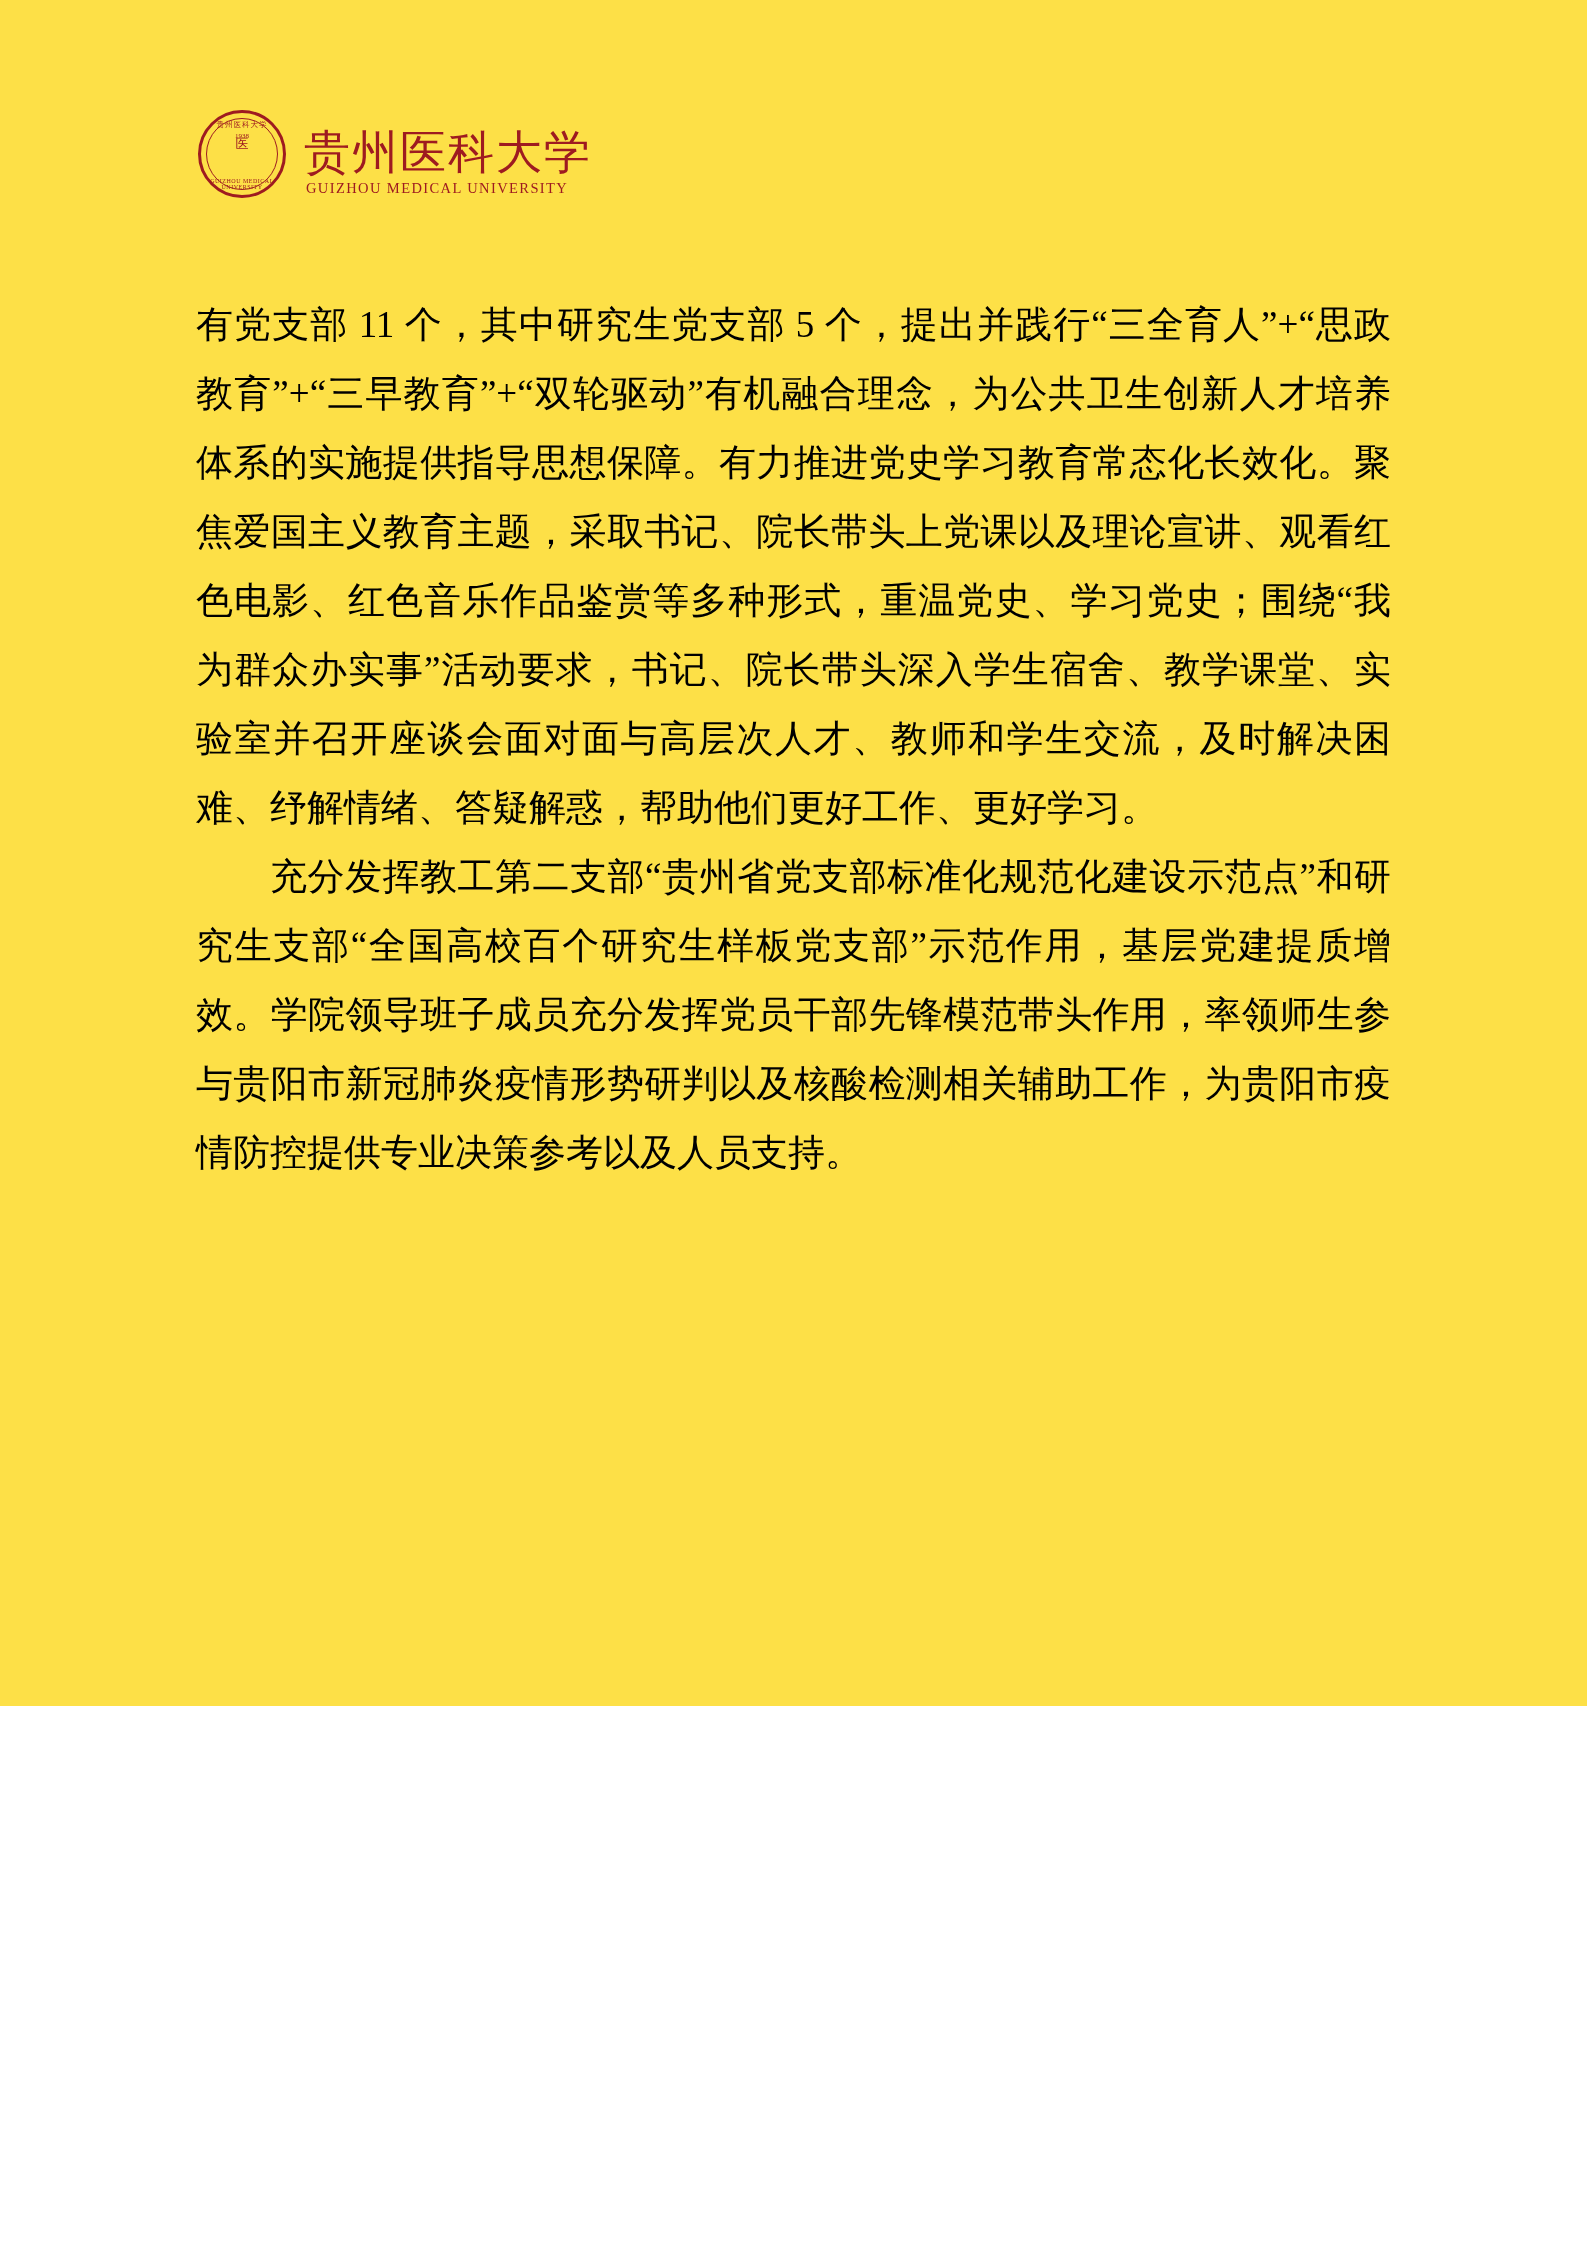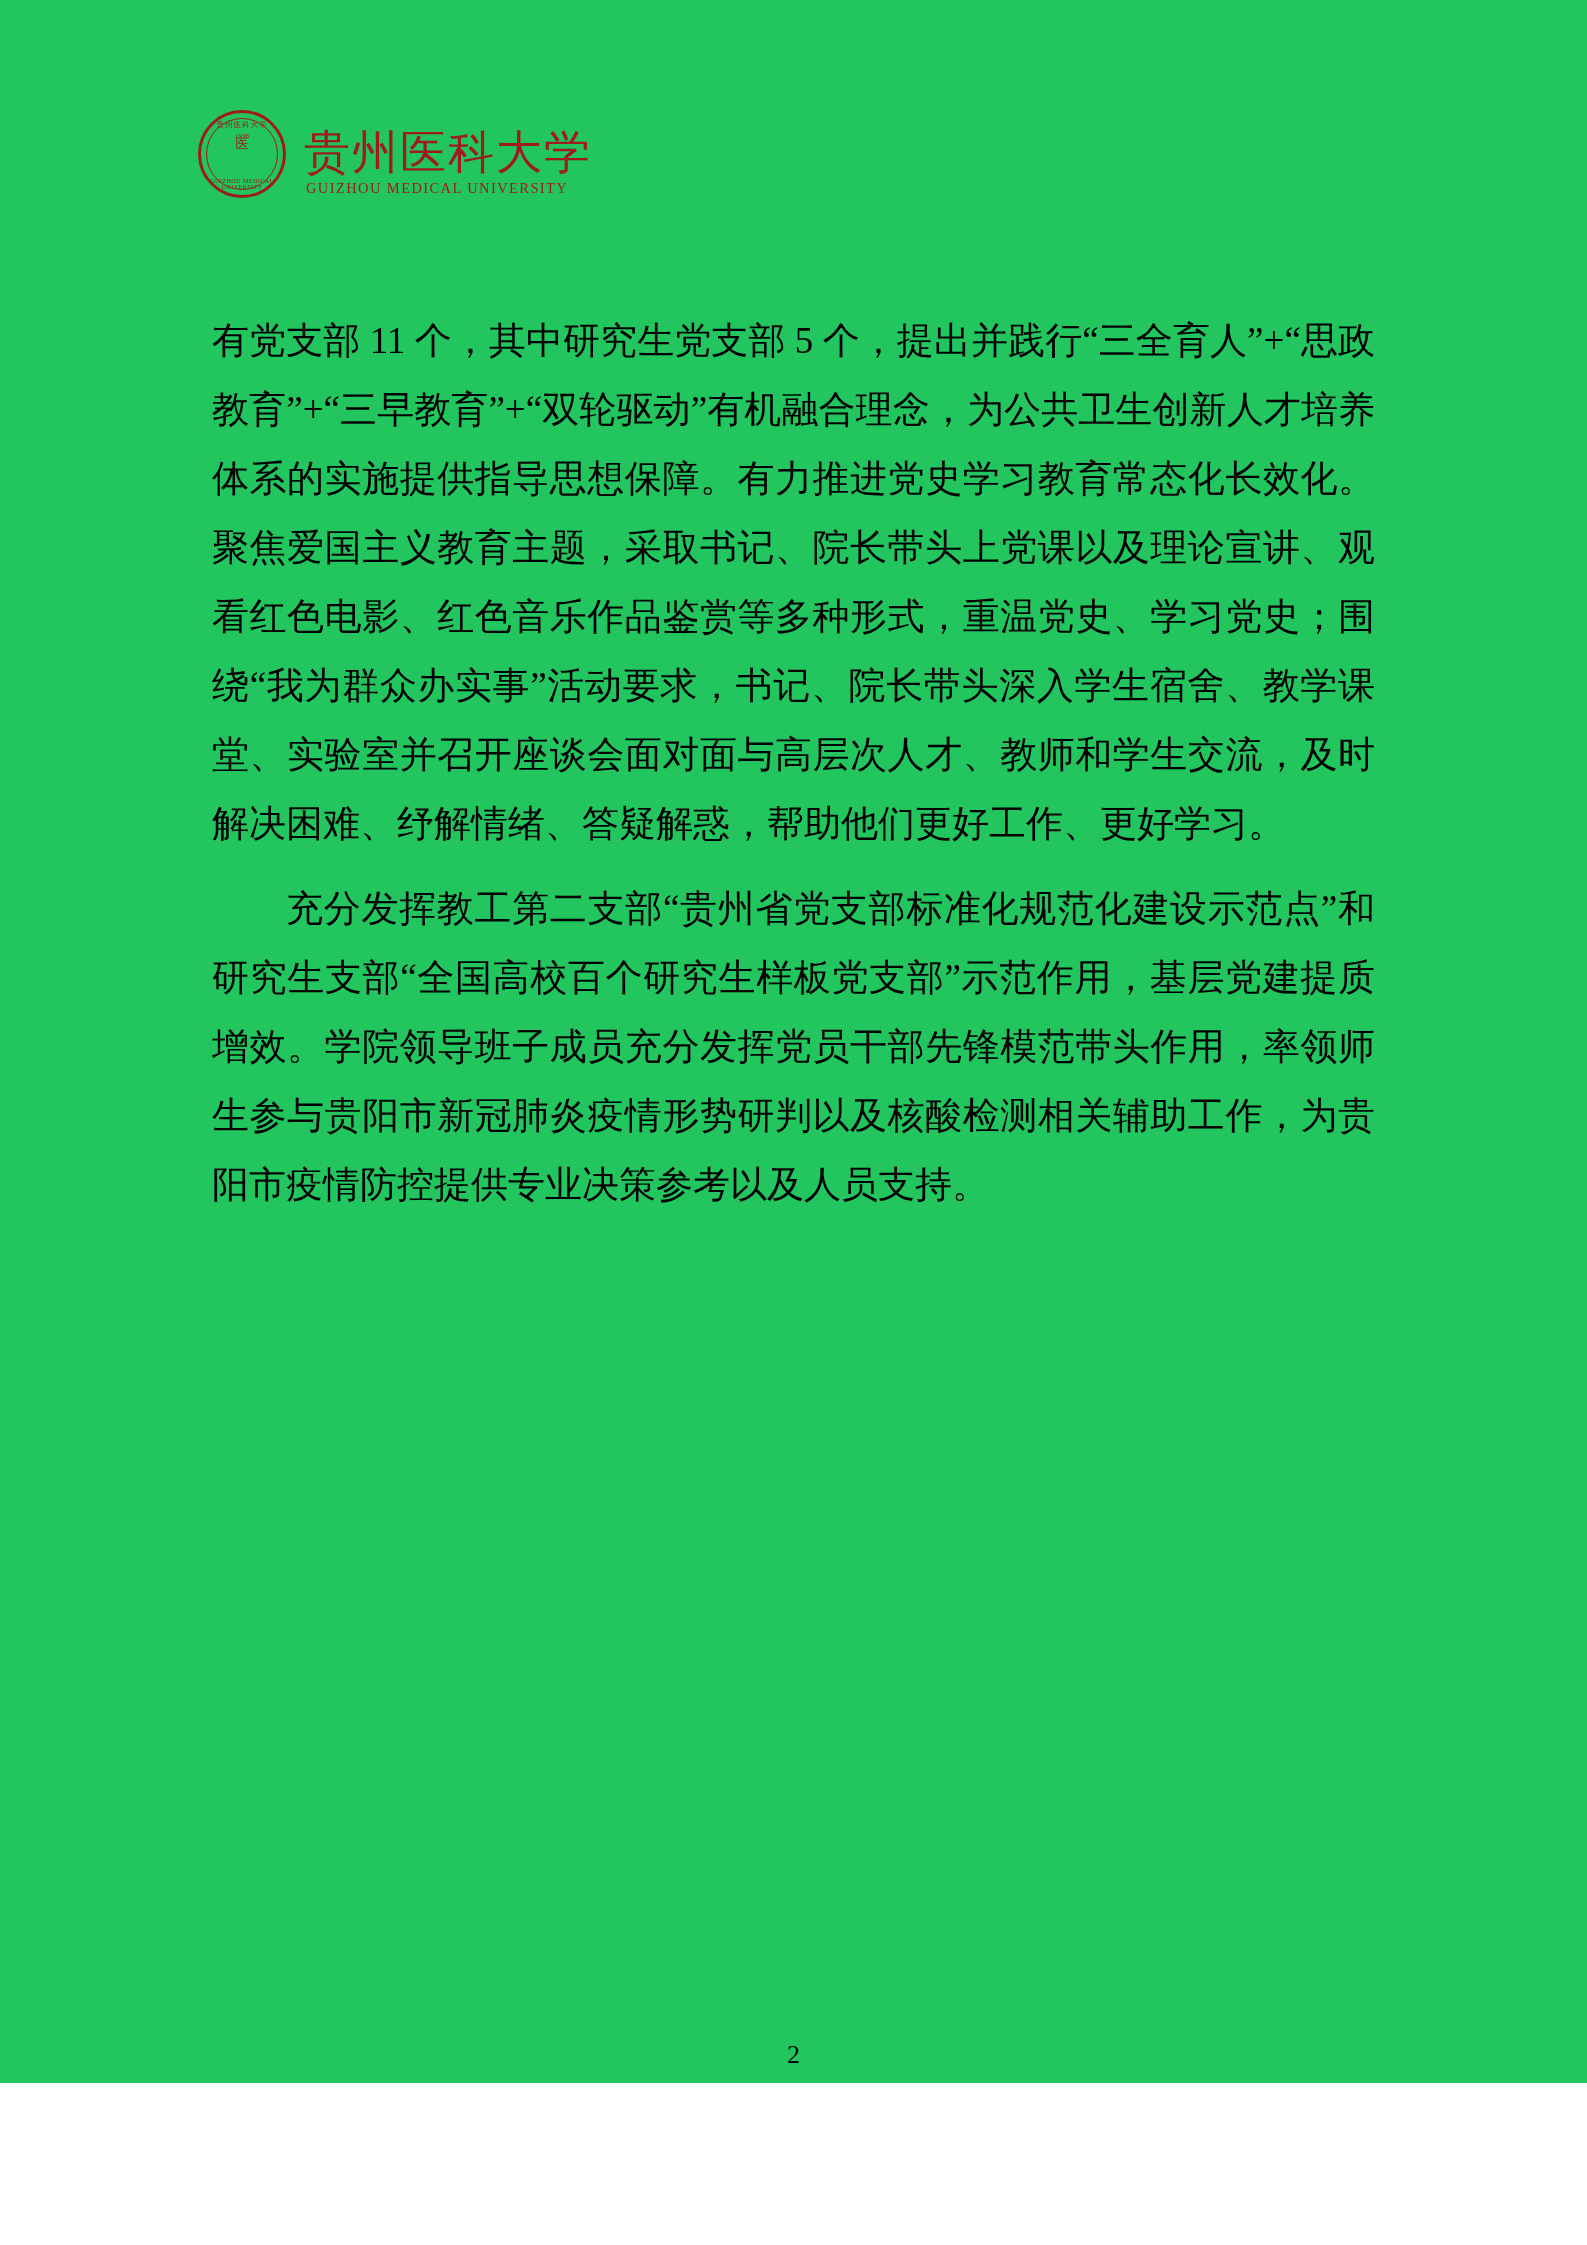--- a/index.html
+++ b/index.html
@@ -3,22 +3,22 @@
 <meta charset="utf-8">
 <style>
   html, body {
     margin: 0;
     padding: 0;
     background: #ffffff;
   }
   .page {
     position: relative;
     width: 1587px;
-    height: 2083px;
-    background: #22c55e;
+    height: 1706px;
+    background: #fde047;
     font-family: "Liberation Serif", "DejaVu Serif", serif;
     overflow: hidden;
   }
   .letterhead {
     position: absolute;
     left: 196px;
     top: 108px;
     width: 420px;
     height: 100px;
   }
@@ -117,21 +117,21 @@
     top: 290px;
     width: 1195px;
     font-size: 37px;
     line-height: 69px;
     color: #000000;
     text-align: justify;
     text-justify: inter-ideograph;
     font-family: "Liberation Serif", "DejaVu Serif", serif;
   }
   .body-text p {
-    margin: 16px;
+    margin: 0;
   }
   .indent {
     text-indent: 74px;
   }
   .page-number {
     position: absolute;
     left: 0;
     top: 2040px;
     width: 1587px;
     text-align: center;

